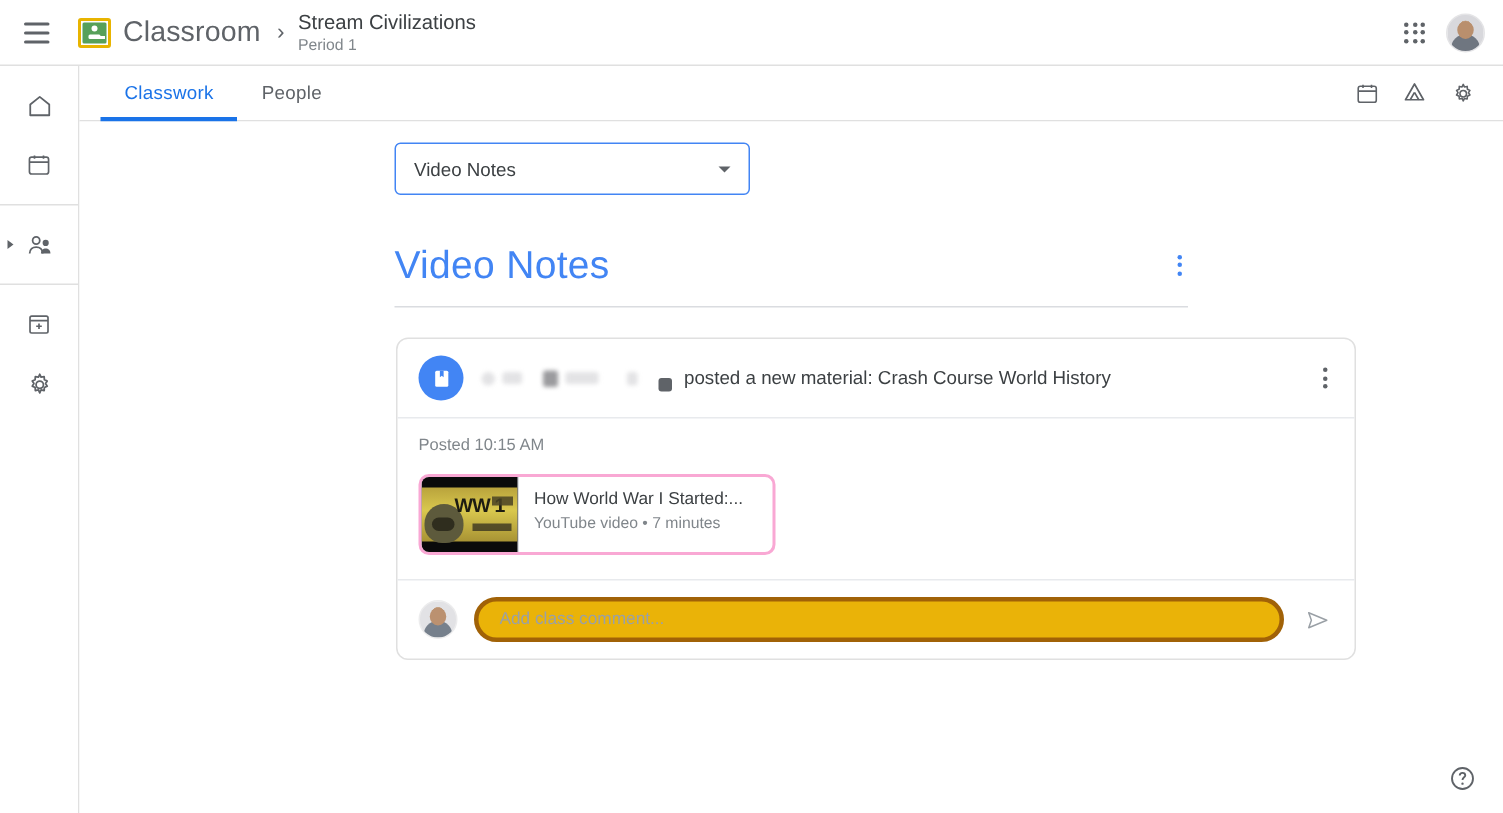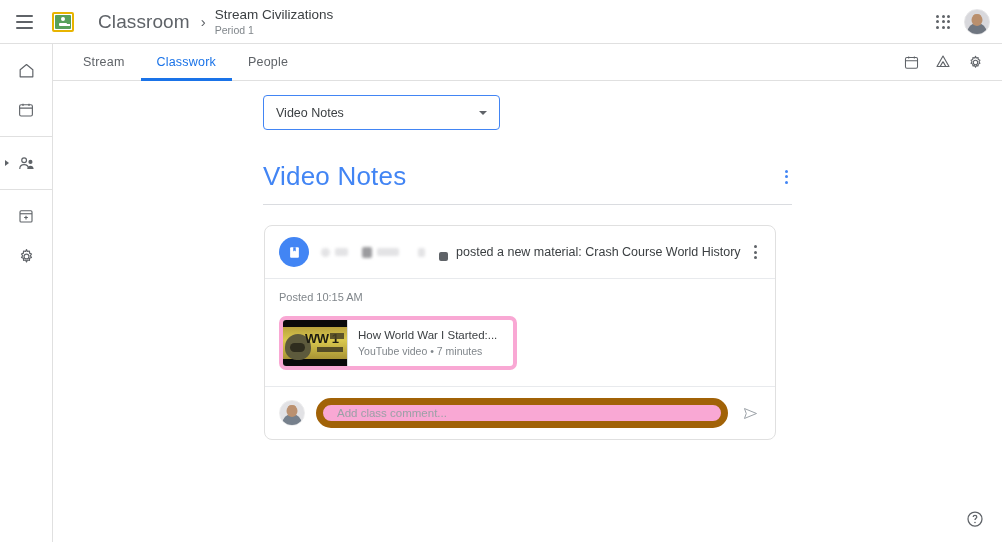--- a/index.html
+++ b/index.html
@@ -50,21 +50,21 @@
     position: absolute; z-index: 2;
     bottom: 4px; left: 50%; transform: translateX(-50%);
     width: 8px; height: 3px; background: #fff; border-radius: 1px;
   }
   .brand-logo .chalk {
     position: absolute; z-index: 2;
     bottom: 4px; right: 2px;
     width: 4px; height: 2px; background: #fff;
   }
   .brand-name {
-    margin-left: 24px; font-size: 19px; color: #5f6368;
+    margin-left: 8px; font-size: 19px; color: #5f6368;
     letter-spacing: .1px; font-weight: 400;
   }
   .crumb-sep {
     margin: 0 9px 0 11px; font-size: 15px; color: #5f6368;
   }
   .crumb-block { display: flex; flex-direction: column; justify-content: center; line-height: 1.15; }
   .crumb-title { font-size: 13.5px; color: #3c4043; }
   .crumb-sub { font-size: 10.5px; color: #80868b; margin-top: 1px; }
   .topbar-right {
     margin-left: auto; display: flex; align-items: center; gap: 6px; padding-right: 12px;
@@ -169,21 +169,21 @@
   }
   .topic-title {
     font-size: 26px; color: #4285f4; font-weight: 400; letter-spacing: .2px;
   }
   .kebab { margin-left: auto; display: flex; flex-direction: column; gap: 2.5px; cursor: pointer; padding: 4px; }
   .kebab i { width: 3px; height: 3px; border-radius: 50%; background: #5f6368; display: block; }
   .kebab.blue i { background: #4285f4; }
 
   .post-card {
     position: absolute; left: 211px; top: 144px;
-    width: 512px;
+    width: 640px;
     border: 1px solid #e0e0e0; border-radius: 8px;
     background: #fff;
   }
   .post-head { display: flex; align-items: center; padding: 11px 14px; }
   .material-avatar {
     width: 30px; height: 30px; border-radius: 50%;
     background: #4285f4; display: flex; align-items: center; justify-content: center;
     flex: 0 0 auto;
   }
   .post-author-wrap { display: flex; align-items: center; margin-left: 12px; flex: 1; min-width: 0; }
@@ -197,21 +197,21 @@
   .redacted b.r3 { width: 10px; height: 11px; background: #9b9b9e; margin-left: 9px; }
   .redacted b.r4 { width: 22px; height: 8px; }
   .redacted b.r5 { width: 7px; height: 9px; margin-left: 14px; }
   .redacted b.r6 { width: 9px; height: 9px; background: #5f6368; filter: none; margin-left: 9px; margin-top: 8px; }
   .post-action { font-size: 12.5px; color: #3c4043; white-space: nowrap; }
   .post-divider { height: 1px; background: #e8eaed; }
   .posted-time { font-size: 11px; color: #80868b; padding: 12px 14px 0; }
 
   .attachment {
     margin: 13px 14px 16px; width: 238px; height: 54px;
-    border: 4px solid #f9a8d4; border-radius: 7px;
+    border: 2px solid #f9a8d4; border-radius: 7px;
     display: flex; overflow: hidden; background: #fff; cursor: pointer;
   }
   .thumb {
     width: 65px; height: 100%; flex: 0 0 auto;
     background: #0a0a0a; position: relative; overflow: hidden;
     border-right: 1px solid #dadce0;
   }
   .thumb .band {
     position: absolute; left: 0; right: 0; top: 7px; bottom: 7px;
     background: linear-gradient(180deg, #b9a33c 0%, #d9c84e 42%, #a89334 100%);
@@ -260,22 +260,22 @@
     content: ""; position: absolute; left: 50%; bottom: 0;
     transform: translateX(-50%);
     width: 19px; height: 11px; border-radius: 9px 9px 0 0; background: #76808c;
   }
   .comment-avatar::before {
     content: ""; position: absolute; left: 50%; top: 4px;
     transform: translateX(-50%);
     width: 11px; height: 12px; border-radius: 50%; background: #bb9170; z-index: 2;
   }
   .comment-input {
-    flex: 1; height: 30px; border: 7px solid #a16207; border-radius: 16px;
-    background: #f9a8d4; font-size: 11.5px; color: #3c4043;
+    flex: 1; height: 30px; border: 3px solid #a16207; border-radius: 16px;
+    background: #eab308; font-size: 11.5px; color: #3c4043;
     padding: 0 14px; outline: none; font-family: "Liberation Sans", sans-serif;
   }
   .comment-input::placeholder { color: #9aa0a6; }
   .send-btn { width: 22px; height: 22px; display: flex; align-items: center; justify-content: center; cursor: pointer; flex: 0 0 auto; }
 
   .help-btn {
     position: absolute; right: 14px; bottom: 10px;
     width: 26px; height: 26px; border-radius: 50%;
     display: flex; align-items: center; justify-content: center; cursor: pointer;
   }
@@ -355,21 +355,20 @@
     <div class="rail-item">
       <svg width="19" height="19" viewBox="0 0 24 24">
         <circle class="ic" cx="12" cy="12" r="3.1"></circle>
         <path class="ic" d="M12 3.2 L13.1 5.6 L15.7 5.1 L15.9 7.7 L18.3 8.8 L16.9 11 L18.3 13.2 L15.9 14.3 L15.7 16.9 L13.1 16.4 L12 18.8 L10.9 16.4 L8.3 16.9 L8.1 14.3 L5.7 13.2 L7.1 11 L5.7 8.8 L8.1 7.7 L8.3 5.1 L10.9 5.6 Z" stroke-linejoin="round"></path>
       </svg>
     </div>
   </div>
 </div>
 
 <div class="tabbar">
-  <div class="tab">Stream</div>
   <div class="tab active">Classwork</div>
   <div class="tab">People</div>
   <div class="tabbar-right">
     <div class="tool-icon">
       <svg width="17" height="17" viewBox="0 0 24 24">
         <rect class="ic" x="3.5" y="5" width="17" height="15" rx="2"></rect>
         <path class="ic" d="M3.5 9.5 H20.5 M8 3.5 V6.5 M16 3.5 V6.5"></path>
       </svg>
     </div>
     <div class="tool-icon">

